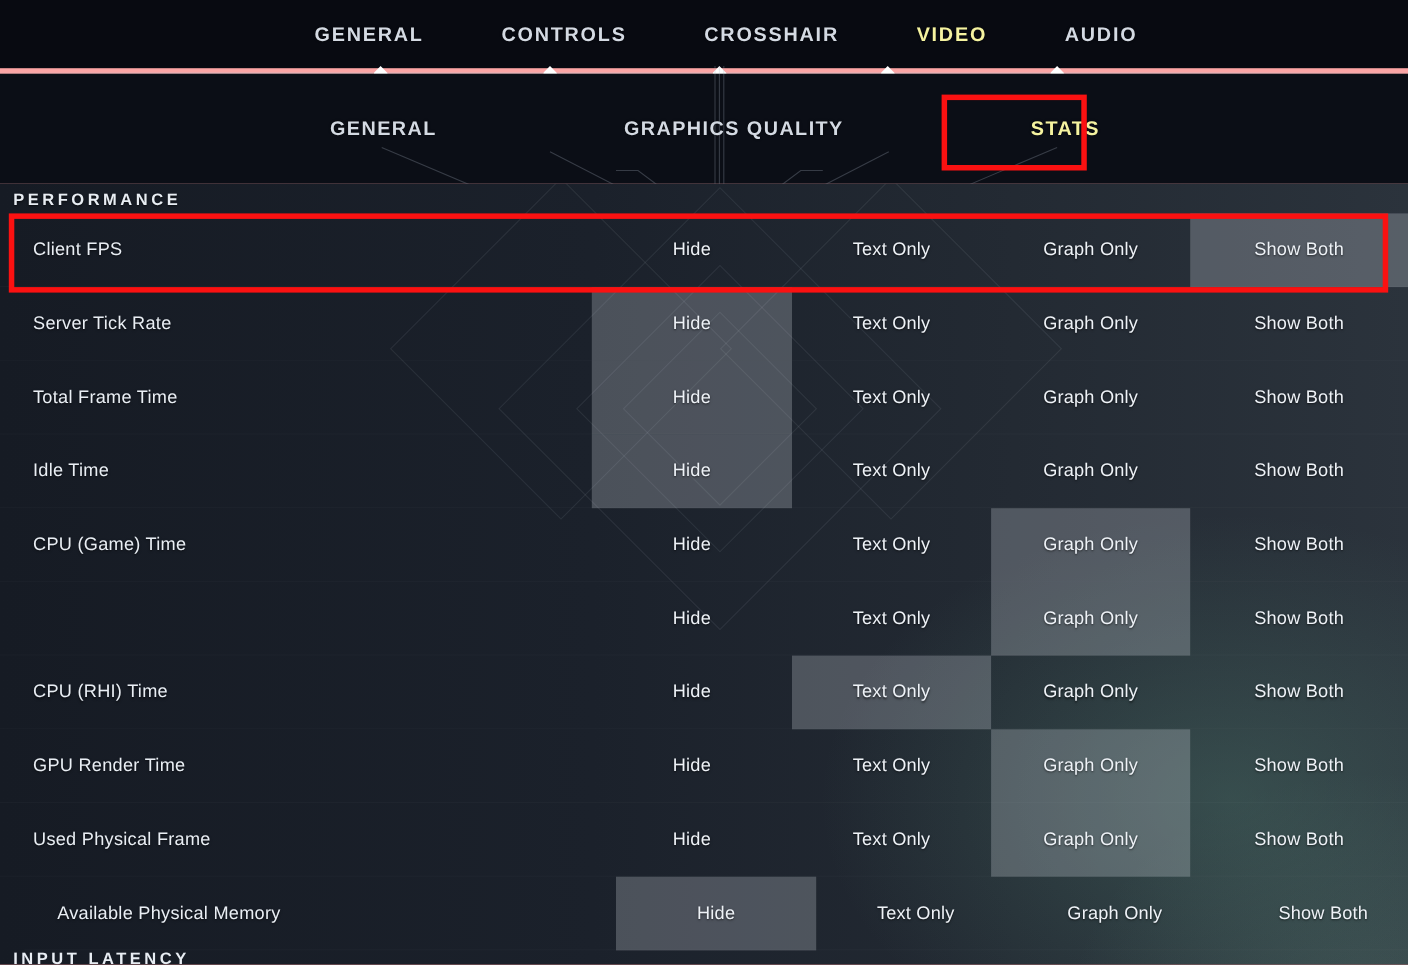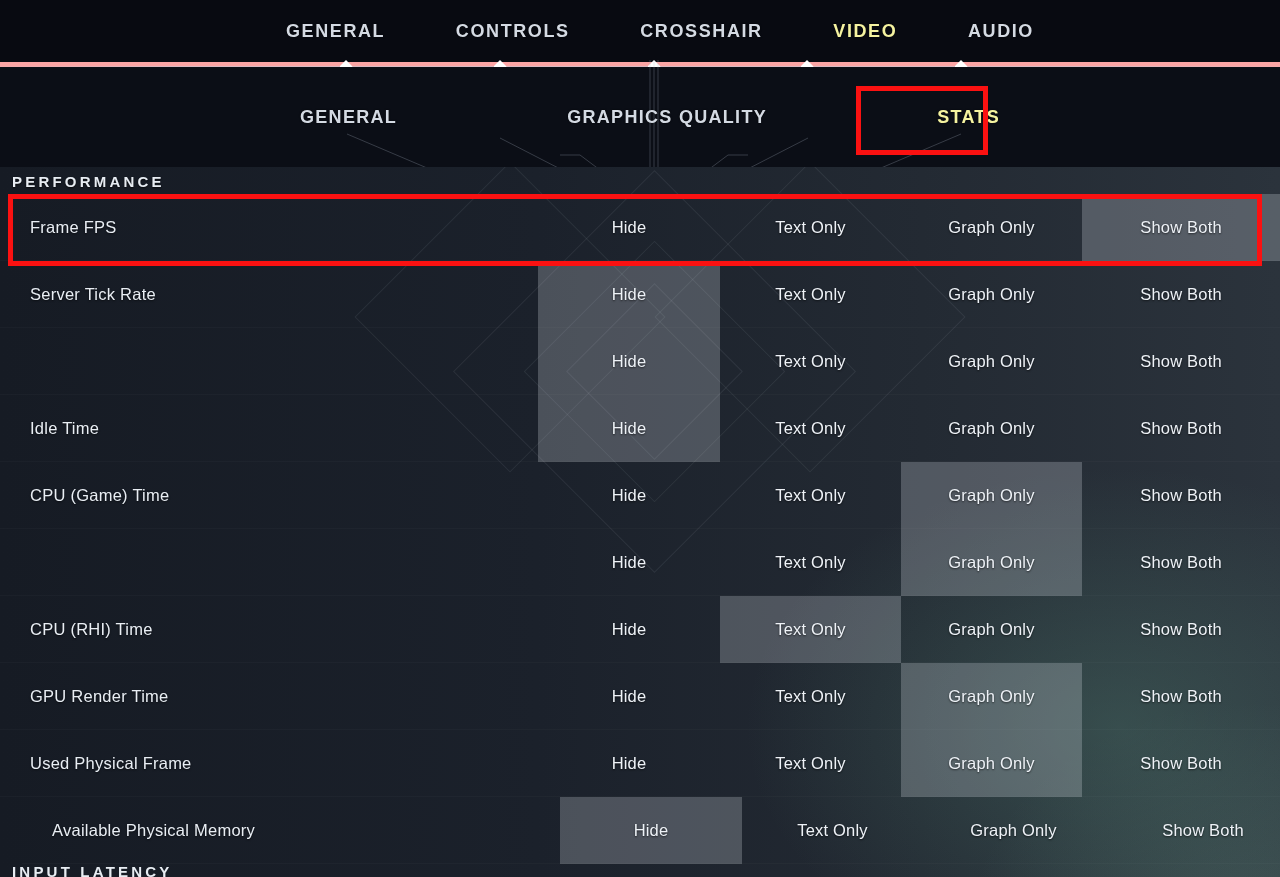--- a/index.html
+++ b/index.html
@@ -188,36 +188,37 @@
     <div class="bgdia" style="left:562px; top:112px; width:185px; height:185px;"></div>
     <div class="bgdia" style="left:592px; top:142px; width:125px; height:125px;"></div>
     <div class="bgdia" style="left:512px; top:62px; width:285px; height:285px;"></div>
     <div class="bgdia" style="left:700px; top:40px; width:220px; height:220px;"></div>
     <div class="bgdia" style="left:400px; top:40px; width:220px; height:220px;"></div>
 
     <div class="section-head" style="top:6px;">PERFORMANCE</div>
 
     <div class="rows" id="rows">
         <div class="row" style="top: 27px;">
-          <div class="row-label">Frame FPS</div>
+          <div class="row-label">Client FPS</div>
           <div class="opt" style="left: 538px; width: 182px;">Hide</div>
           <div class="opt" style="left: 720px; width: 181px;">Text Only</div>
           <div class="opt" style="left: 901px; width: 181px;">Graph Only</div>
           <div class="opt sel" style="left: 1082px; width: 198px;">Show Both</div>
           <div class="row-sep"></div>
         </div>
         <div class="row" style="top: 94px;">
           <div class="row-label">Server Tick Rate</div>
           <div class="opt sel" style="left: 538px; width: 182px;">Hide</div>
           <div class="opt" style="left: 720px; width: 181px;">Text Only</div>
           <div class="opt" style="left: 901px; width: 181px;">Graph Only</div>
           <div class="opt" style="left: 1082px; width: 198px;">Show Both</div>
           <div class="row-sep"></div>
         </div>
         <div class="row" style="top: 161px;">
+          <div class="row-label">Total Frame Time</div>
           <div class="opt sel" style="left: 538px; width: 182px;">Hide</div>
           <div class="opt" style="left: 720px; width: 181px;">Text Only</div>
           <div class="opt" style="left: 901px; width: 181px;">Graph Only</div>
           <div class="opt" style="left: 1082px; width: 198px;">Show Both</div>
           <div class="row-sep"></div>
         </div>
         <div class="row" style="top: 228px;">
           <div class="row-label">Idle Time</div>
           <div class="opt sel" style="left: 538px; width: 182px;">Hide</div>
           <div class="opt" style="left: 720px; width: 181px;">Text Only</div>

